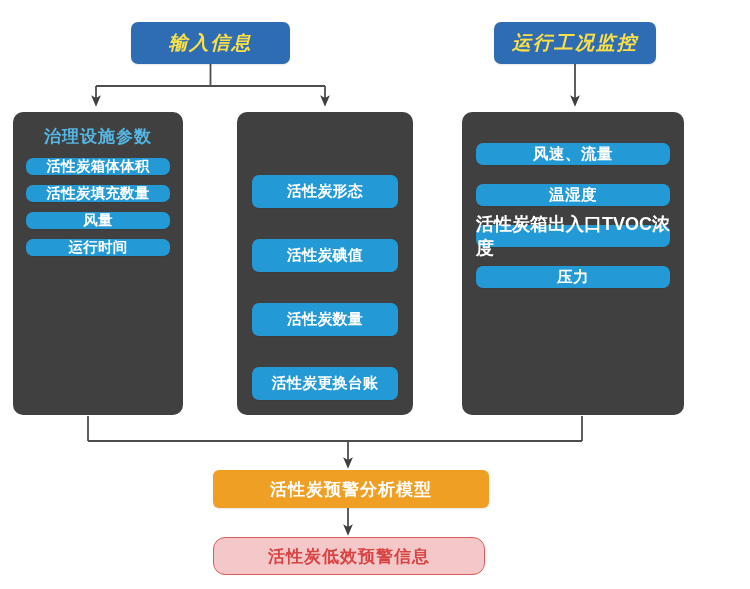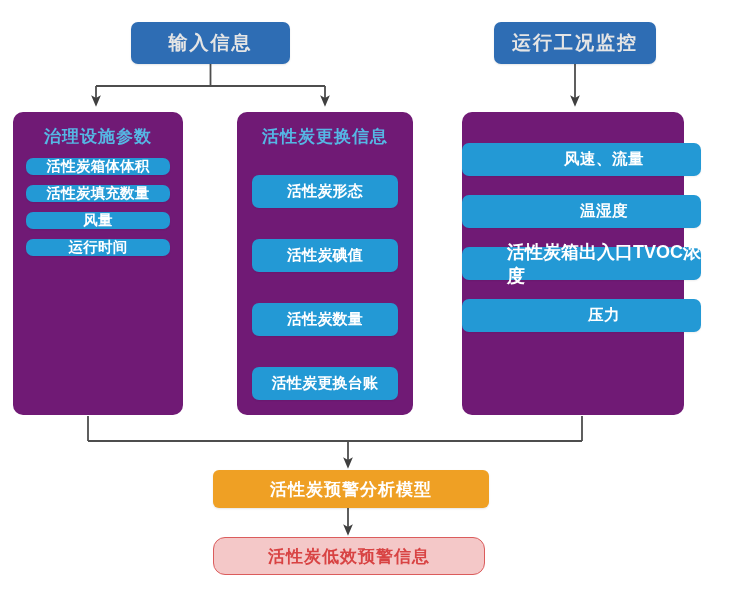--- a/index.html
+++ b/index.html
@@ -29,37 +29,38 @@
     left: 0; top: 0;
     width: 750px;
     height: 589px;
     pointer-events: none;
   }
 
   
   .top-pill {
     position: absolute;
     background: #2E6DB4;
-    color: #e5e5e5;
+    color: #fde047;
     border-radius: 7px;
     display: flex;
     align-items: center;
     justify-content: center;
     font-size: 19px;
     font-weight: bold;
     letter-spacing: 2px;
     box-shadow: 0 1px 2px rgba(0,0,0,0.10);
+    font-style: italic;
   }
   #pill-input  { left: 131px; top: 22px; width: 159px; height: 42px; }
   #pill-monitor{ left: 494px; top: 22px; width: 162px; height: 42px; }
 
   
   .panel {
     position: absolute;
-    background: #701a75;
+    background: #404040;
     border-radius: 10px;
   }
   #panel-1 { left: 13px;  top: 112px; width: 170px; height: 303px; }
   #panel-2 { left: 237px; top: 112px; width: 176px; height: 303px; }
   #panel-3 { left: 462px; top: 112px; width: 222px; height: 303px; }
 
   .panel-title {
     position: absolute;
     left: 0;
     top: 13px;
@@ -101,24 +102,23 @@
   #panel-2 .item {
     margin: 12px auto 31px auto;
     width: 146px;
     height: 33px;
     font-size: 15px;
     letter-spacing: 0.2px;
   }
   #panel-3 .item {
     margin: 0 auto 19px auto;
     width: 194px;
-    height: 33px;
+    height: 22px;
     font-size: 15.5px;
     letter-spacing: 0.5px;
-    padding-left: 45px;
   }
   #panel-3 .item.narrow-text {
     font-size: 18px;
     letter-spacing: 0;
   }
 
   
   #box-model {
     position: absolute;
     left: 213px;
@@ -198,21 +198,20 @@
     <div class="panel-title">治理设施参数</div>
     <div class="panel-items">
       <div class="item">活性炭箱体体积</div>
       <div class="item">活性炭填充数量</div>
       <div class="item">风量</div>
       <div class="item">运行时间</div>
     </div>
   </div>
 
   <div class="panel" id="panel-2">
-    <div class="panel-title">活性炭更换信息</div>
     <div class="panel-items">
       <div class="item">活性炭形态</div>
       <div class="item">活性炭碘值</div>
       <div class="item">活性炭数量</div>
       <div class="item">活性炭更换台账</div>
     </div>
   </div>
 
   <div class="panel" id="panel-3">
     <div class="panel-items">

